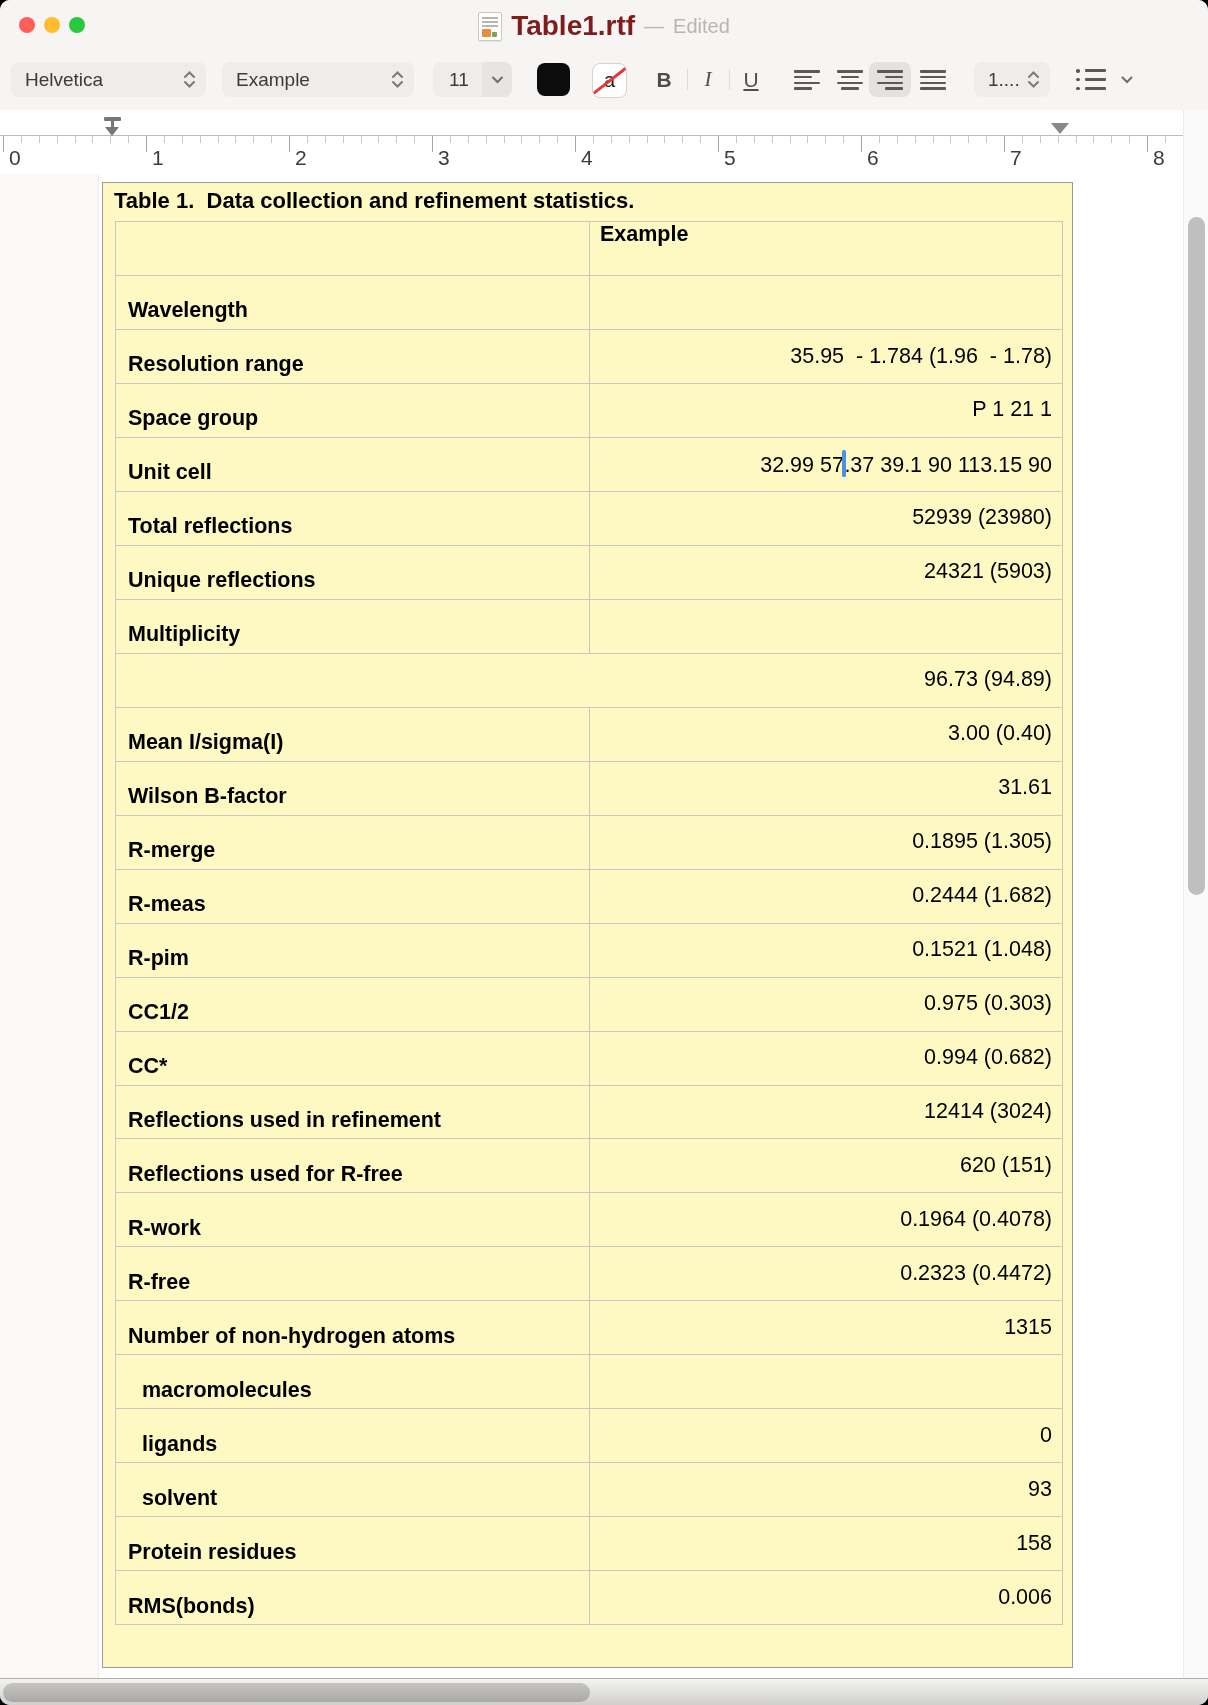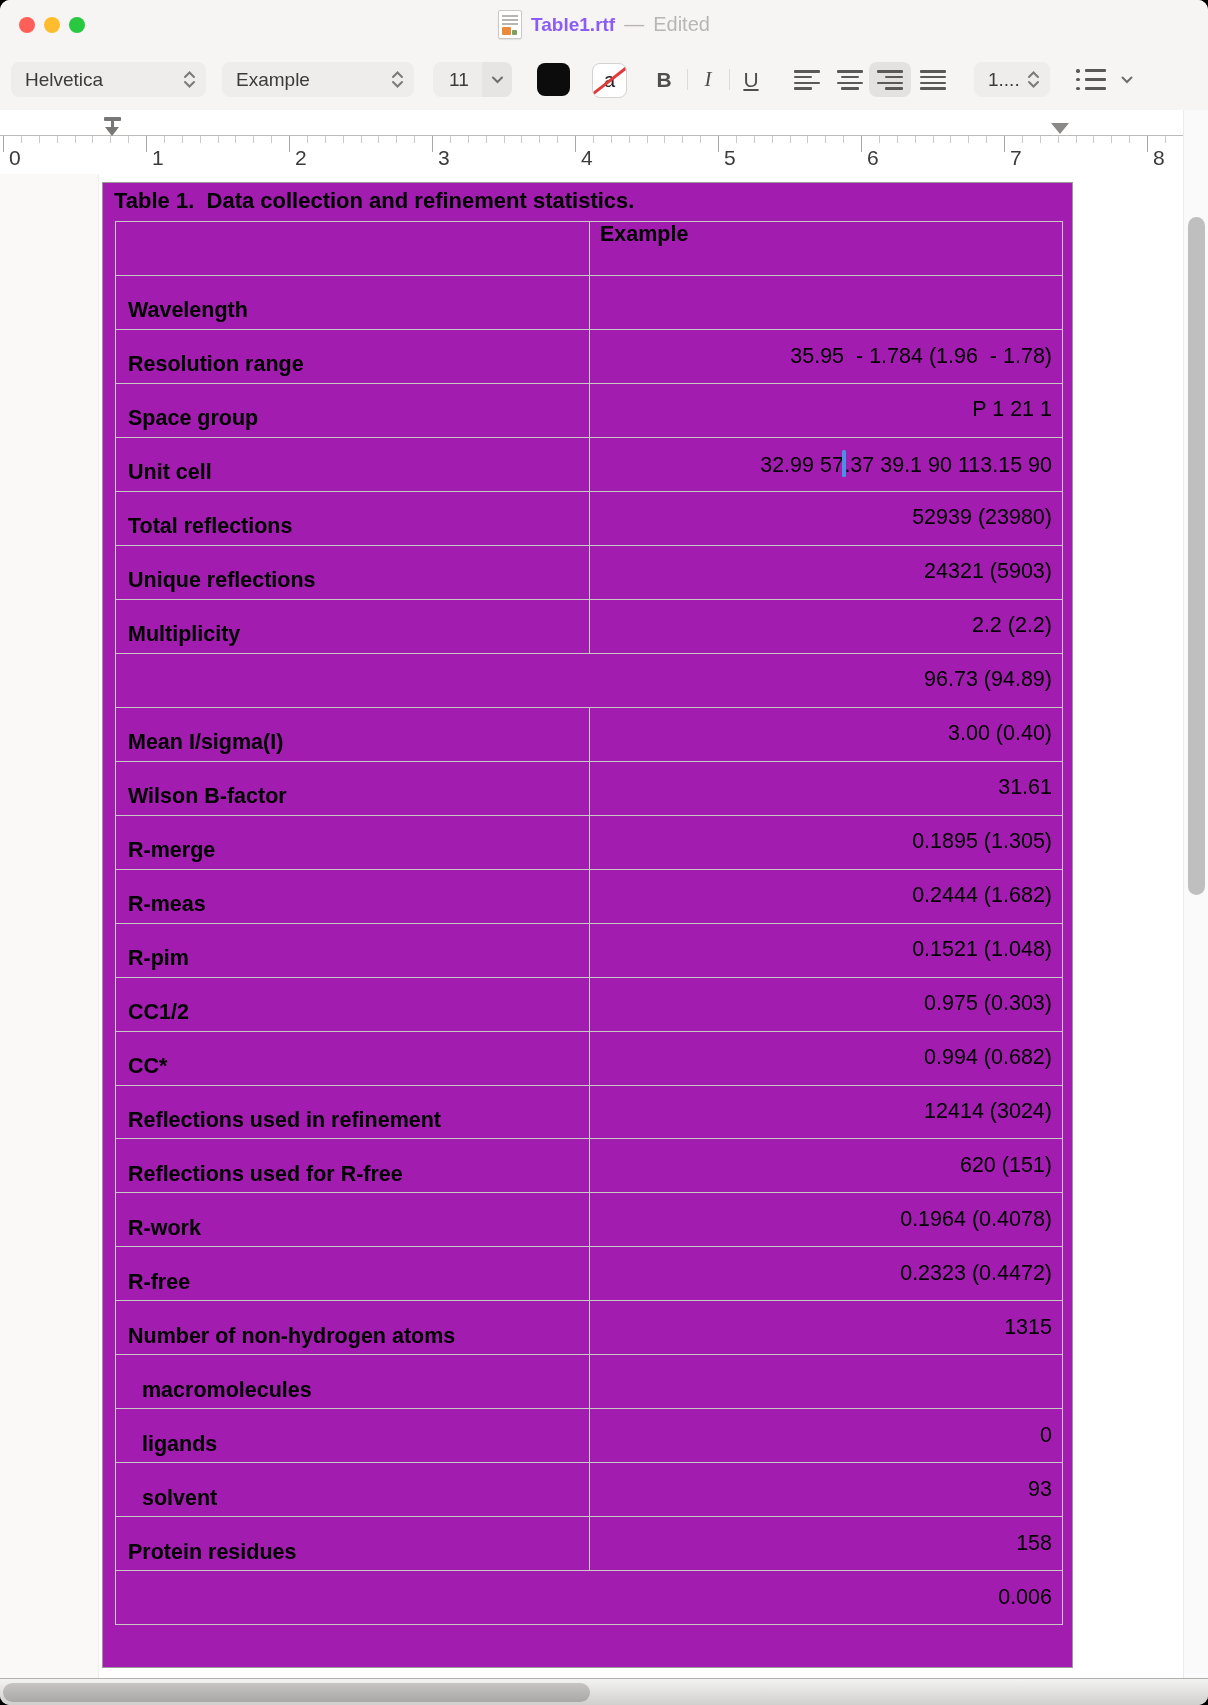--- a/index.html
+++ b/index.html
@@ -14,21 +14,21 @@
   
   .chrome{position:absolute;left:0;top:0;width:1208px;height:110px;background:#f6f5f4;border-bottom:1px solid #d7d6d5;}
   .lights{position:absolute;left:19px;top:17px;display:flex;gap:9px;}
   .light{width:16px;height:16px;border-radius:50%;}
   .titlewrap{position:absolute;left:0;top:10px;width:100%;display:flex;justify-content:center;align-items:center;gap:9px;}
   .doc-icon{width:22px;height:27px;background:#fff;border:1px solid #c9c8c7;border-radius:2px;position:relative;box-shadow:0 1px 1px rgba(0,0,0,.08);}
   .doc-icon i{position:absolute;left:3px;right:3px;height:2px;background:#b7b6b5;}
   .doc-icon .l1{top:4px}.doc-icon .l2{top:8px}.doc-icon .l3{top:12px}
   .doc-icon .art{position:absolute;left:3px;bottom:3px;width:9px;height:8px;background:#e98a3c;border-radius:1px;}
   .doc-icon .art2{position:absolute;right:4px;bottom:3px;width:5px;height:5px;background:#7aa35a;border-radius:1px;}
-  .win-title{font-size:19px;font-weight:700;color:#8b5cf6;}
+  .win-title{font-size:28px;font-weight:700;color:#7f1d1d;}
   .win-edited{font-size:20px;color:#b7b6b5;}
 
   .ctrl{position:absolute;top:62px;height:35px;background:#eeedec;border-radius:8px;display:flex;align-items:center;color:#3c3b3a;font-size:19px;}
   .ctrl .txt{padding-left:14px;}
   .updown{margin-left:auto;margin-right:10px;display:flex;flex-direction:column;gap:1px;}
   .well{position:absolute;top:63px;width:33px;height:33px;border-radius:8px;}
   .btn-glyph{position:absolute;top:62px;height:35px;display:flex;align-items:center;justify-content:center;color:#4f4e4d;}
   .vsep{position:absolute;top:69px;width:1px;height:21px;background:#dcdbda;}
   .align-icon{position:absolute;top:70px;width:26px;height:20px;display:flex;flex-direction:column;justify-content:space-between;}
   .align-icon b{display:block;height:2.6px;background:#5a5958;border-radius:1px;}
@@ -49,21 +49,21 @@
   .tickmajor{position:absolute;top:26px;width:1px;height:16px;background:#a8a7a6;}
   .ruler-num{position:absolute;top:36px;font-size:21px;color:#3c3b3a;}
   .lmark-bar{position:absolute;left:104px;top:7px;width:17px;height:3.5px;background:#787776;border-radius:1px;}
   .lmark-stem{position:absolute;left:111px;top:9px;width:3px;height:10px;background:#787776;}
   .lmark-tri{position:absolute;left:105px;top:17px;width:0;height:0;border-left:7.5px solid transparent;border-right:7.5px solid transparent;border-top:9px solid #787776;}
   .rmark-tri{position:absolute;left:1051px;top:13px;width:0;height:0;border-left:9px solid transparent;border-right:9px solid transparent;border-top:11px solid #8a8988;}
 
   
   .page{position:absolute;left:0;top:174px;width:1183px;height:1504px;background:#fff;}
   .gutter{position:absolute;left:0;top:0;width:98px;height:100%;background:#faf9f8;border-right:1px solid #f0efee;}
-  .outerbox{position:absolute;left:102px;top:8px;width:969px;height:1484px;border:1.5px solid #9b9a99;background:#a21caf;}
+  .outerbox{position:absolute;left:102px;top:8px;width:969px;height:1484px;border:1.5px solid #9b9a99;background:#fef9c3;}
   .table-title{position:absolute;left:11px;top:5px;font-size:22px;font-weight:700;color:#000;white-space:pre;}
   .itable{position:absolute;left:12px;top:38px;width:948px;height:1404px;border:1px solid #c8c7c6;box-sizing:border-box;display:flex;flex-direction:column;}
   .trow{flex:1;display:flex;border-bottom:1px solid #c8c7c6;min-height:0;}
   .trow:last-child{border-bottom:none;}
   .tcell{box-sizing:border-box;min-width:0;}
   .tcell.label{width:474px;border-right:1px solid #c8c7c6;display:flex;align-items:flex-end;padding:0 0 7px 12px;}
   .tcell.value{flex:1;display:flex;align-items:center;justify-content:flex-end;padding-right:10px;}
   .trow.indent .tcell.label{padding-left:26px;}
   .lbl{font-size:21.5px;font-weight:700;color:#000;white-space:pre;line-height:1;}
   .val{font-size:21.5px;font-weight:400;color:#000;white-space:pre;line-height:1.2;}
@@ -366,23 +366,20 @@
               </div>
     <div class="tcell value">
                 <span class="val">24321 (5903)</span>
               </div>
   </div>
 
   <div class="trow">
     <div class="tcell label">
                 <span class="lbl">Multiplicity</span>
               </div>
-    <div class="tcell value">
-                <span class="val">2.2 (2.2)</span>
-              </div>
   </div>
 
   <div class="trow">
     <div class="tcell value">
                 <span class="val">96.73 (94.89)</span>
               </div>
   </div>
 
   <div class="trow">
     <div class="tcell label">
@@ -519,20 +516,23 @@
   <div class="trow">
     <div class="tcell label">
                 <span class="lbl">Protein residues</span>
               </div>
     <div class="tcell value">
                 <span class="val">158</span>
               </div>
   </div>
 
   <div class="trow">
+    <div class="tcell label">
+                <span class="lbl">RMS(bonds)</span>
+              </div>
     <div class="tcell value">
                 <span class="val">0.006</span>
               </div>
   </div>
 </div>
       </div>
     </div>
   </div>
 
   <div class="vscroll">

